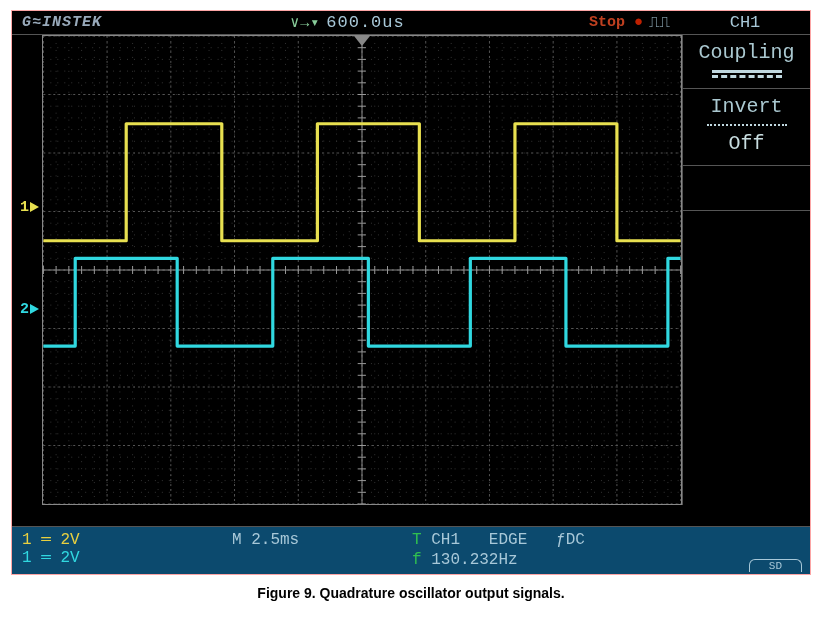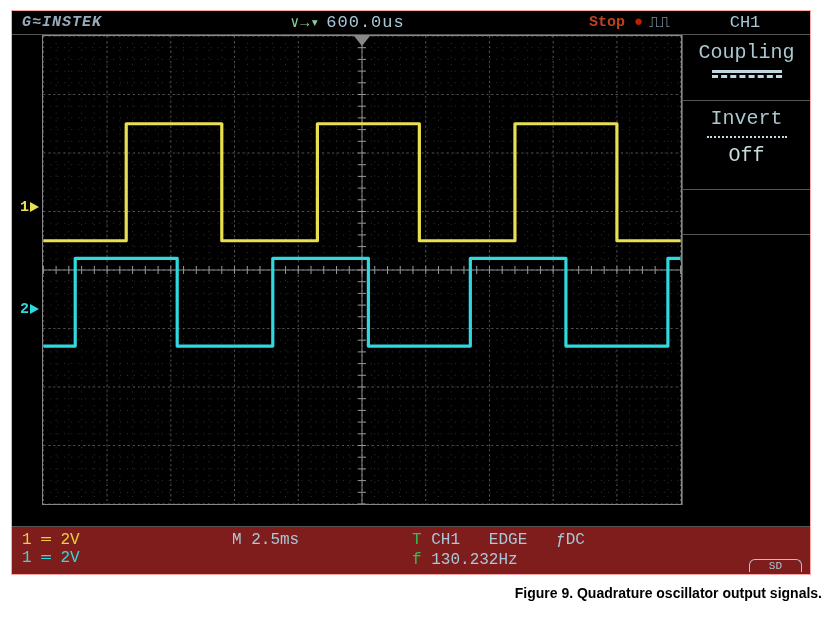--- a/index.html
+++ b/index.html
@@ -70,21 +70,21 @@
     right: 0;
     top: 24px;
     width: 128px;
     height: 470px;
     border-left: 1px solid #555;
     color: #aac8d0;
     font-family: "Courier New", monospace;
   }
   .side-item {
     border-bottom: 1px solid #555;
-    padding: 6px 4px 22px 4px;
+    padding: 6px 4px 10px 4px;
     text-align: center;
   }
   .side-item .label { font-size: 20px; }
   .side-item .val { font-size: 20px; margin-top: 4px; color:#c8dde0;}
   .dash-line {
     border-top: 3px solid #c0d8e0;
     width: 70px; margin: 6px auto 2px;
   }
   .dash-line2 {
     border-top: 3px dashed #c0d8e0;
@@ -128,21 +128,21 @@
     font-family:"Times New Roman", serif;
   }
   .annotation-P { color:#ffee40; left:220px; top:45px; }
   .annotation-Q { color:#30d8e0; left:245px; top:306px; }
 
   .bottombar {
     position:absolute;
     left:0; bottom:0;
     width:100%;
     height: 48px;
-    background:#7f1d1d;
+    background:#0c4a6e;
     border-top:1px solid #555;
     font-family:"Courier New", monospace;
     font-size:16px;
     display:flex;
     align-items:flex-start;
     padding: 4px 10px;
   }
   .bb-left { width:210px; }
   .bb-left .ch1-row { color:#e8d040; }
   .bb-left .ch2-row { color:#30d8e0; }
@@ -151,21 +151,21 @@
   .bb-right .row2 { margin-top:2px; }
   .green { color:#30c050; }
   .sd-badge {
     position:absolute; right:8px; bottom:2px;
     border:1px solid #a8c8d8; border-bottom:none;
     border-radius:6px 6px 0 0;
     padding:0 19px; font-size:11px; color:#a8c8d8;
   }
 
   .caption {
-    text-align:right;
+    text-align:center;
     font-size:14px;
     font-weight:bold;
     margin: 8px 0 20px;
   }
 </style>
 </head>
 <body>
 
 <div class="scope-container">
   <div class="scope">

